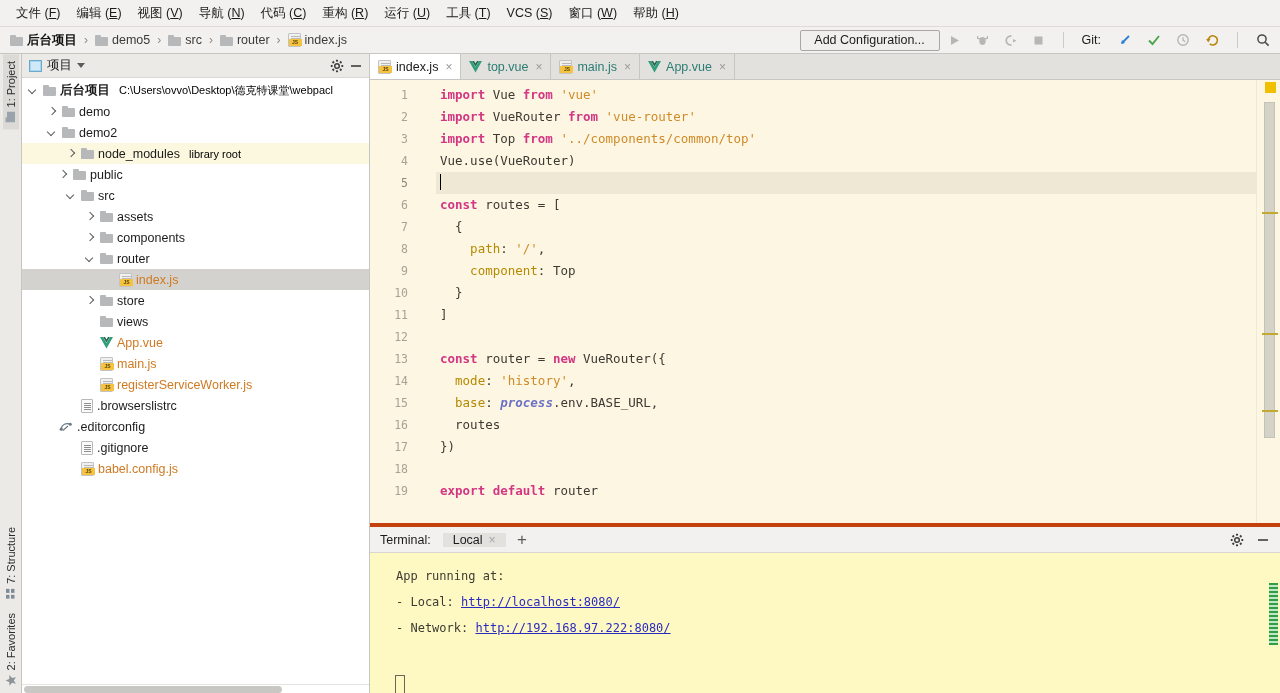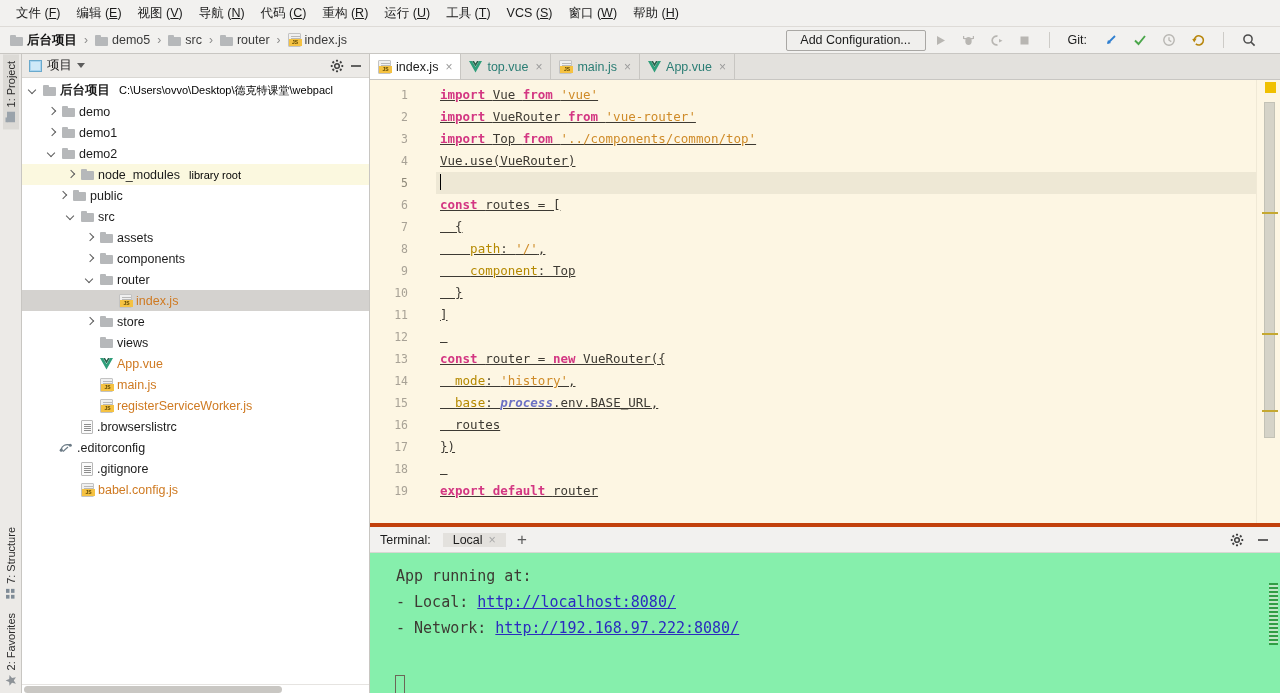--- a/index.html
+++ b/index.html
@@ -54,21 +54,21 @@
   }
   .vue-ico{ width:13px;height:12px; display:inline-block; position:relative;}
   .vue-ico svg{position:absolute;left:0;top:0;}
 
   .tb-spacer{ flex:1 1 auto; }
   .add-config {
     height:21px; min-width:140px; padding:0 9px; background:#f0efed;
     border:1px solid #a9a7a4; border-radius:2px; font-size:12.5px; color:#1b1b1b;
     display:flex;align-items:center;justify-content:center; cursor:default; margin-right:8px;
   }
-  .tb-icons{ display:flex;align-items:center;gap:15px;padding-right:24px;}
+  .tb-icons{ display:flex;align-items:center;gap:15px;padding-right:10px;}
   .tb-icons .sep{ width:1px;height:16px;background:#cdcbc7;margin:0 3px;}
   .git-label{ font-size:12.5px;color:#1b1b1b;margin-right:2px;}
 
   
   .body { flex:1 1 auto; display:flex; min-height:0; }
 
   
   .rail {
     width:22px; background:#eceae7; border-right:1px solid #c8c6c2;
     display:flex; flex-direction:column; justify-content:space-between; flex:0 0 22px;
@@ -143,21 +143,21 @@
   .gutter{
     width:66px;flex:0 0 66px;background:#fdf6e3;position:relative;
     font-family:"DejaVu Sans Mono", monospace; font-size:11.5px; color:#a8a296;
     padding-top:4px;
   }
   .gnum{height:22px;line-height:22px;text-align:right;padding-right:28px;}
   .gnum.cur{color:#8d8778;}
   .code{
     flex:1 1 auto; position:relative; padding-top:4px;
     font-family:"DejaVu Sans Mono", monospace; font-size:12.5px; line-height:22px;
-    color:#3d3a33; white-space:pre; overflow:hidden;text-decoration:underline;
+    color:#3d3a33; white-space:pre; overflow:hidden;
   }
   .ln{height:22px;line-height:22px;padding-left:4px;}
   .ln.cur{background:#eee8d5;}
   .kw{color:#d33682;font-weight:bold;}
   .str{color:#cf8b28;}
   .prop{color:#b58900;}
   .proc{color:#6c71c4;font-weight:bold;font-style:italic;}
   .plain{color:#3d3a33;}
   .caret{display:inline-block;width:1px;height:16px;background:#000;vertical-align:-3px;}
 
@@ -176,21 +176,21 @@
   }
   .term-label{font-size:12.5px;color:#1b1b1b;margin-right:12px;}
   .term-tab{
     display:flex;align-items:center;gap:6px;padding:0 10px;height:14px;
     background:#e3e1dd;font-size:12.5px;color:#1b1b1b;cursor:default;
   }
   .term-tab .x{color:#a8a8a8;}
   .term-plus{font-size:17px;color:#5b5b5b;padding:0 11px;cursor:default;line-height:1;}
   .th-spacer{flex:1;}
   .term-body{
-    flex:1 1 auto;background:#86efac;font-family:"DejaVu Sans Mono",monospace;font-size:15px;
+    flex:1 1 auto;background:#fef9c3;font-family:"DejaVu Sans Mono",monospace;font-size:12px;
     color:#3d3a33;padding:10px 4px 0 26px;line-height:26px;position:relative;overflow:hidden;
   }
   .term-body a{color:#2b2bbf;}
   .tcursor{ position:absolute;left:25px;top:122px;width:10px;height:20px;border:1px solid #6b6658;}
   .term-vbar{position:absolute;right:2px;top:30px;width:9px;height:62px;background:#e8e4d6;}
   .term-vbar i{position:absolute;left:0;top:0;width:9px;height:62px;background:repeating-linear-gradient(#2f9e44 0 2px,#bfe6c7 2px 4px);}
 
   
   svg{display:block;}
 </style>
@@ -375,25 +375,20 @@
           <div class="row" style="padding-left:4px">
             <span class="arrow d"></span>
             <span class="fold-ico"></span>
             <span class="lbl bold">后台项目</span>
             <span class="sub">C:\Users\ovvo\Desktop\德克特课堂\webpacl</span>
           </div>
           <div class="row" style="padding-left:23px">
             <span class="arrow r"></span>
             <span class="fold-ico"></span>
             <span class="lbl">demo</span>
-          </div>
-          <div class="row" style="padding-left:23px">
-            <span class="arrow r"></span>
-            <span class="fold-ico"></span>
-            <span class="lbl">demo1</span>
           </div>
           <div class="row" style="padding-left:23px">
             <span class="arrow d"></span>
             <span class="fold-ico"></span>
             <span class="lbl">demo2</span>
           </div>
           <div class="row hl" style="padding-left:42px">
             <span class="arrow r"></span>
             <span class="fold-ico"></span>
             <span class="lbl">node_modules</span>

